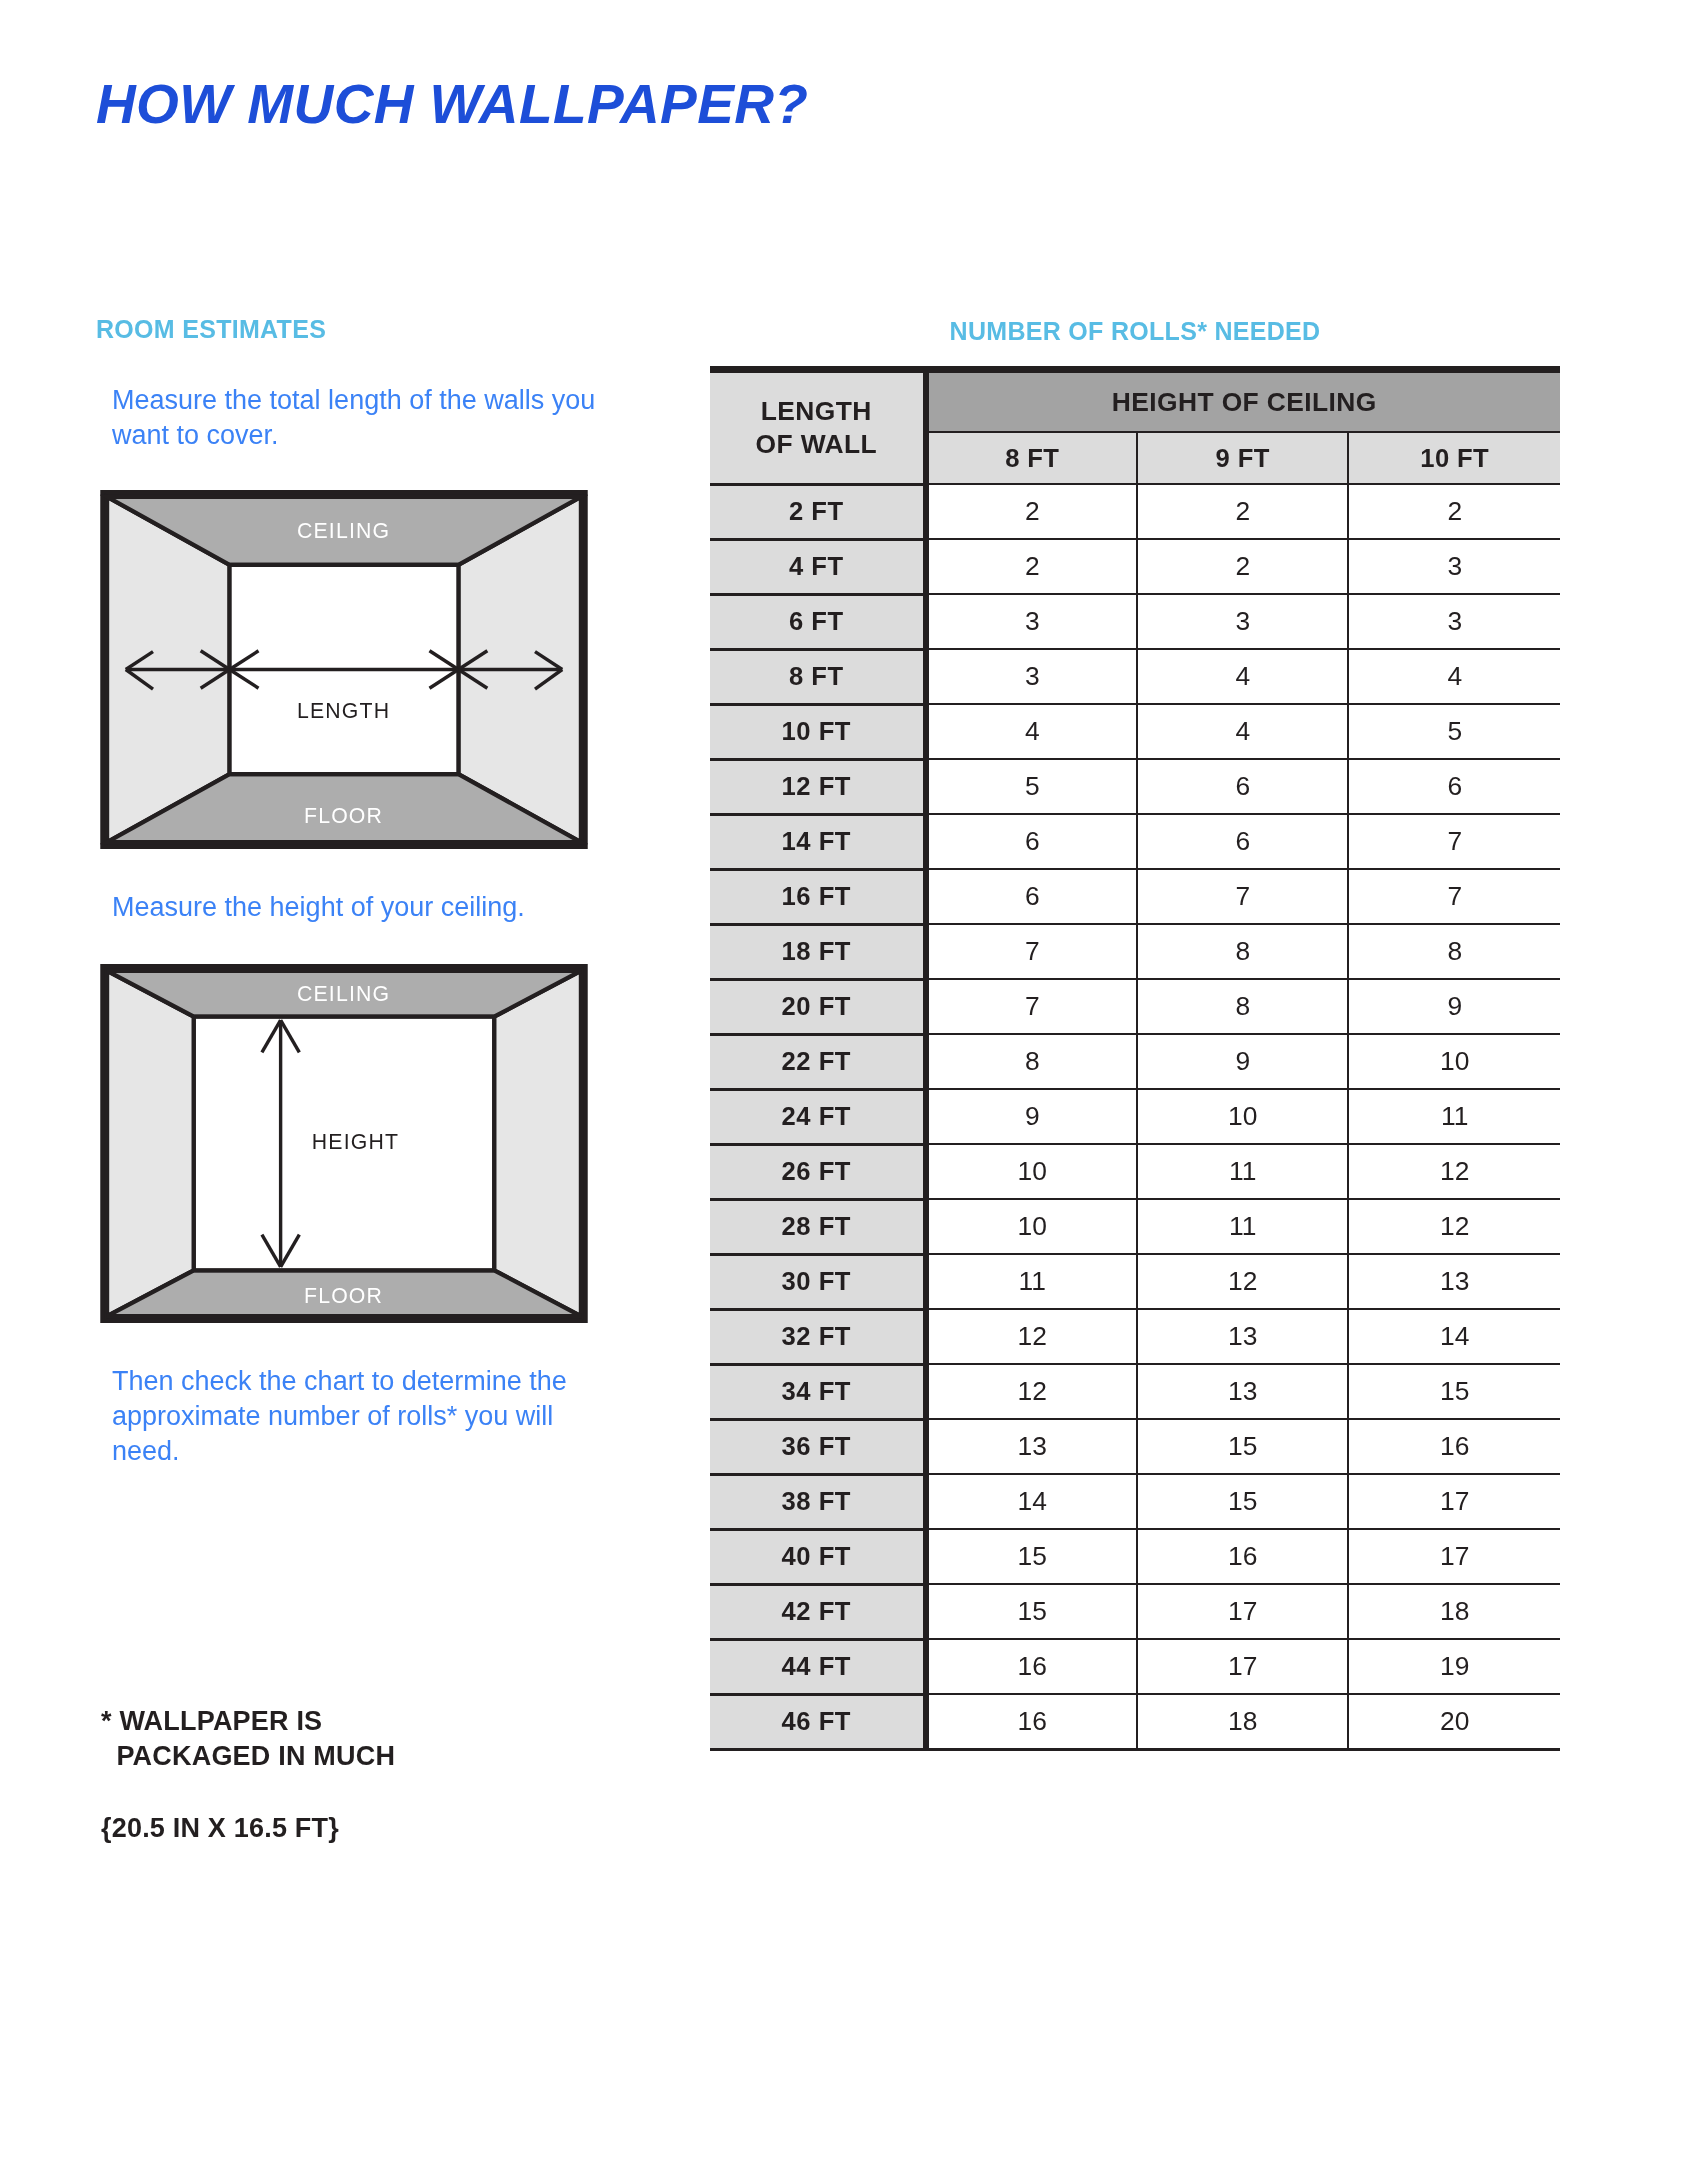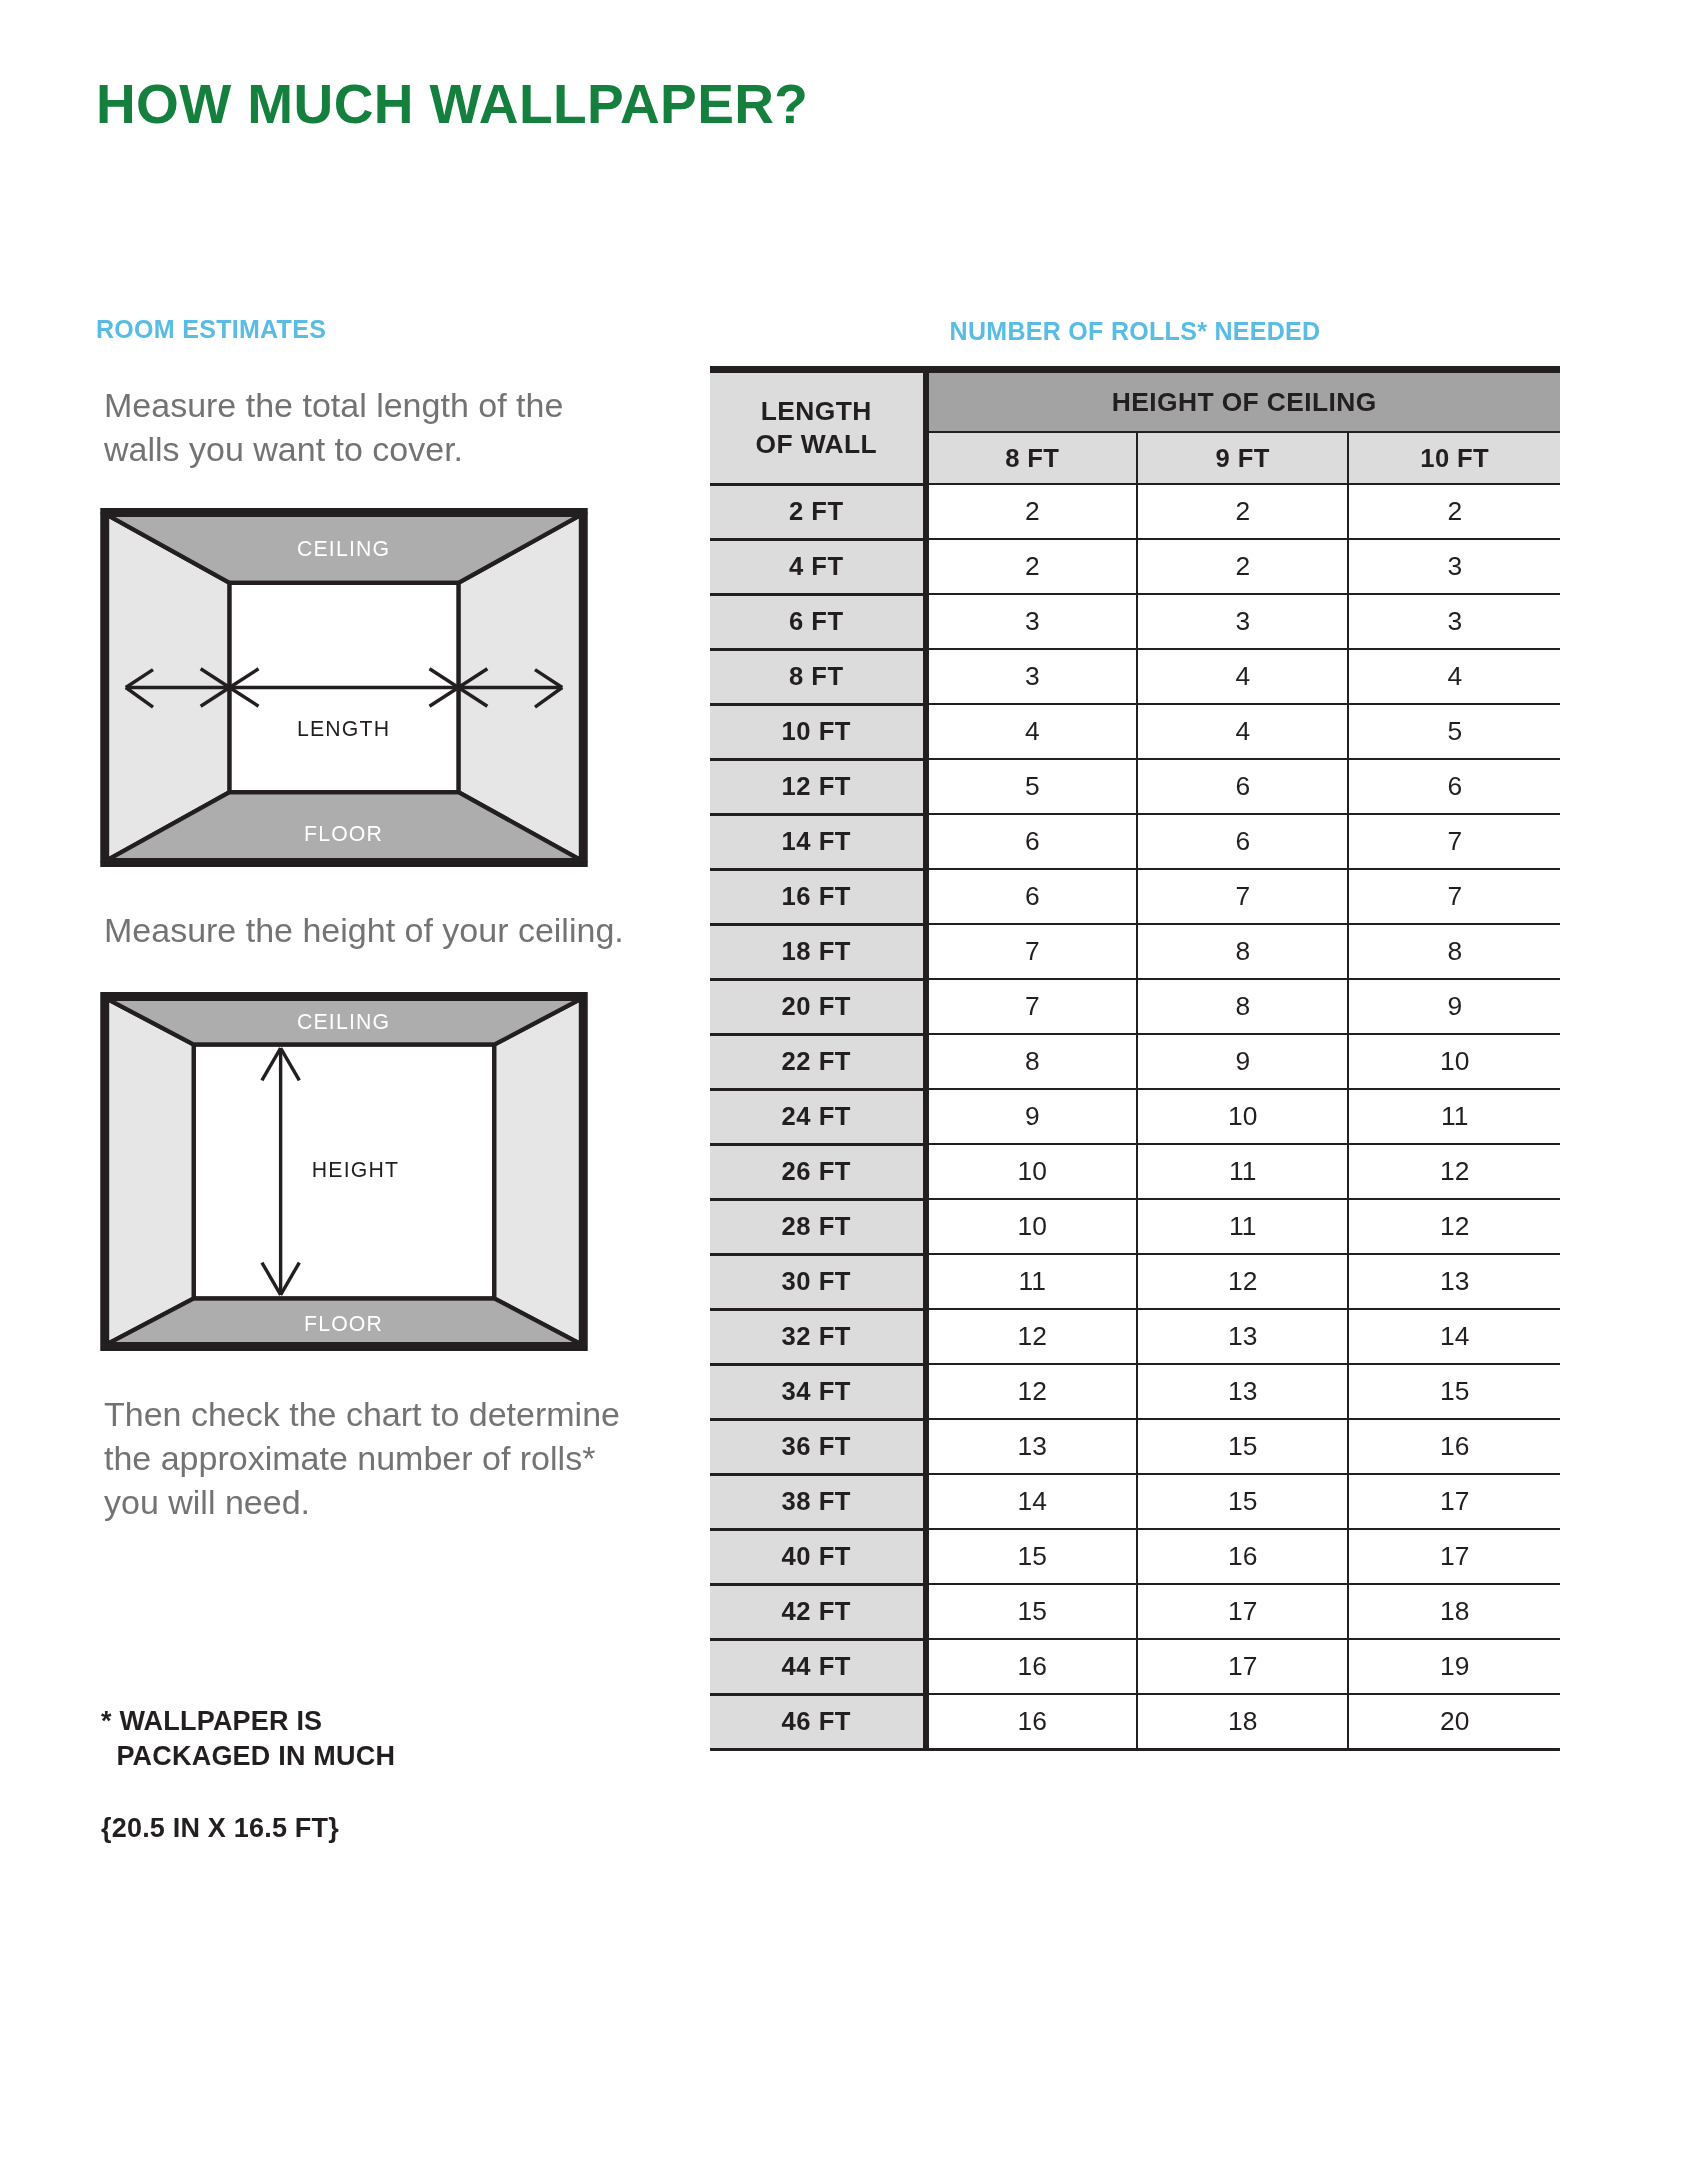--- a/index.html
+++ b/index.html
@@ -17,43 +17,44 @@
   }
 
   
   #page-title {
     position: absolute;
     left: 96px;
     top: 72px;
     font-size: 55px;
     font-weight: bold;
     letter-spacing: 0.4px;
-    color: #15803d;
+    color: #1d4ed8;
     white-space: nowrap;
+    font-style: italic;
   }
 
   
   #left-col {
     position: absolute;
     left: 96px;
     top: 315px;
     width: 545px;
   }
   .section-heading {
     font-size: 25px;
     font-weight: bold;
     letter-spacing: 0.3px;
     color: #58bce4;
     margin: 0 0 39px 0;
   }
   .body-para {
-    font-size: 34px;
+    font-size: 27px;
     line-height: 1.30;
-    color: #737373;
-    margin: 8px;
+    color: #3b82f6;
+    margin: 16px;
     font-weight: normal;
   }
 
   
   .room-diagram {
     width: 488px;
     height: 359px;
     display: block;
     margin: 37px 0 0 4.3px;
   }

